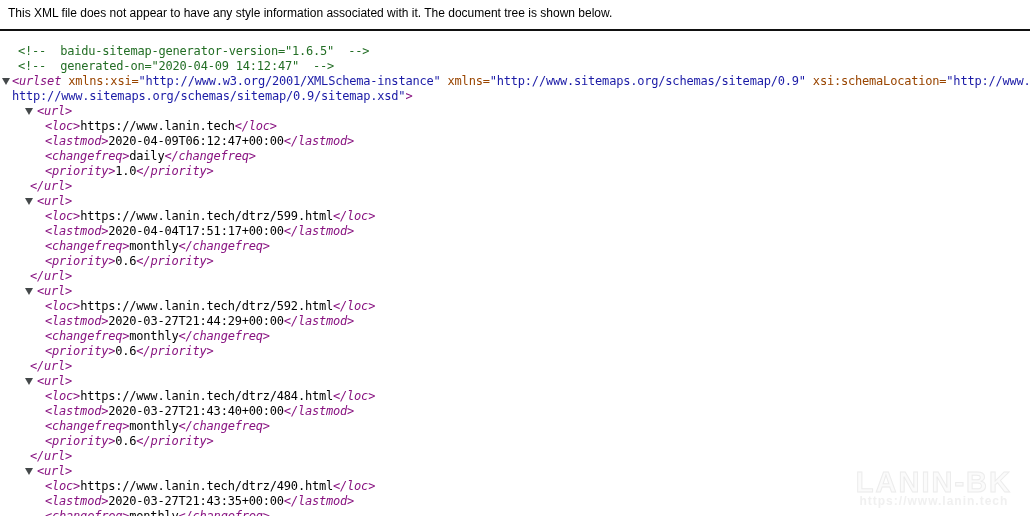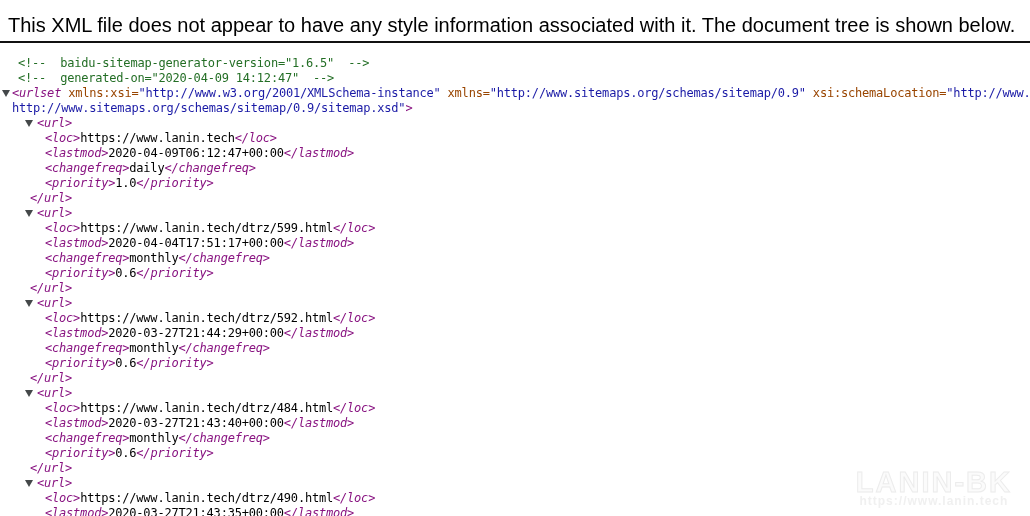--- a/index.html
+++ b/index.html
@@ -8,23 +8,23 @@
     background: #ffffff;
   }
   body {
     width: 1030px;
     height: 516px;
     overflow: hidden;
     position: relative;
   }
   .viewer-header {
     font-family: "Liberation Sans", sans-serif;
-    font-size: 20px;
+    font-size: 12px;
     color: #000000;
-    padding: 16px 10px 6px 8px;
+    padding: 4px 10px 6px 8px;
     border-bottom: 2px solid #111111;
     line-height: 19px;
     white-space: nowrap;
   }
   .xml-tree {
     margin-top: 13px;
     font-family: "DejaVu Sans Mono", "Liberation Mono", monospace;
     font-size: 12px;
     line-height: 15px;
     letter-spacing: -0.2px;

